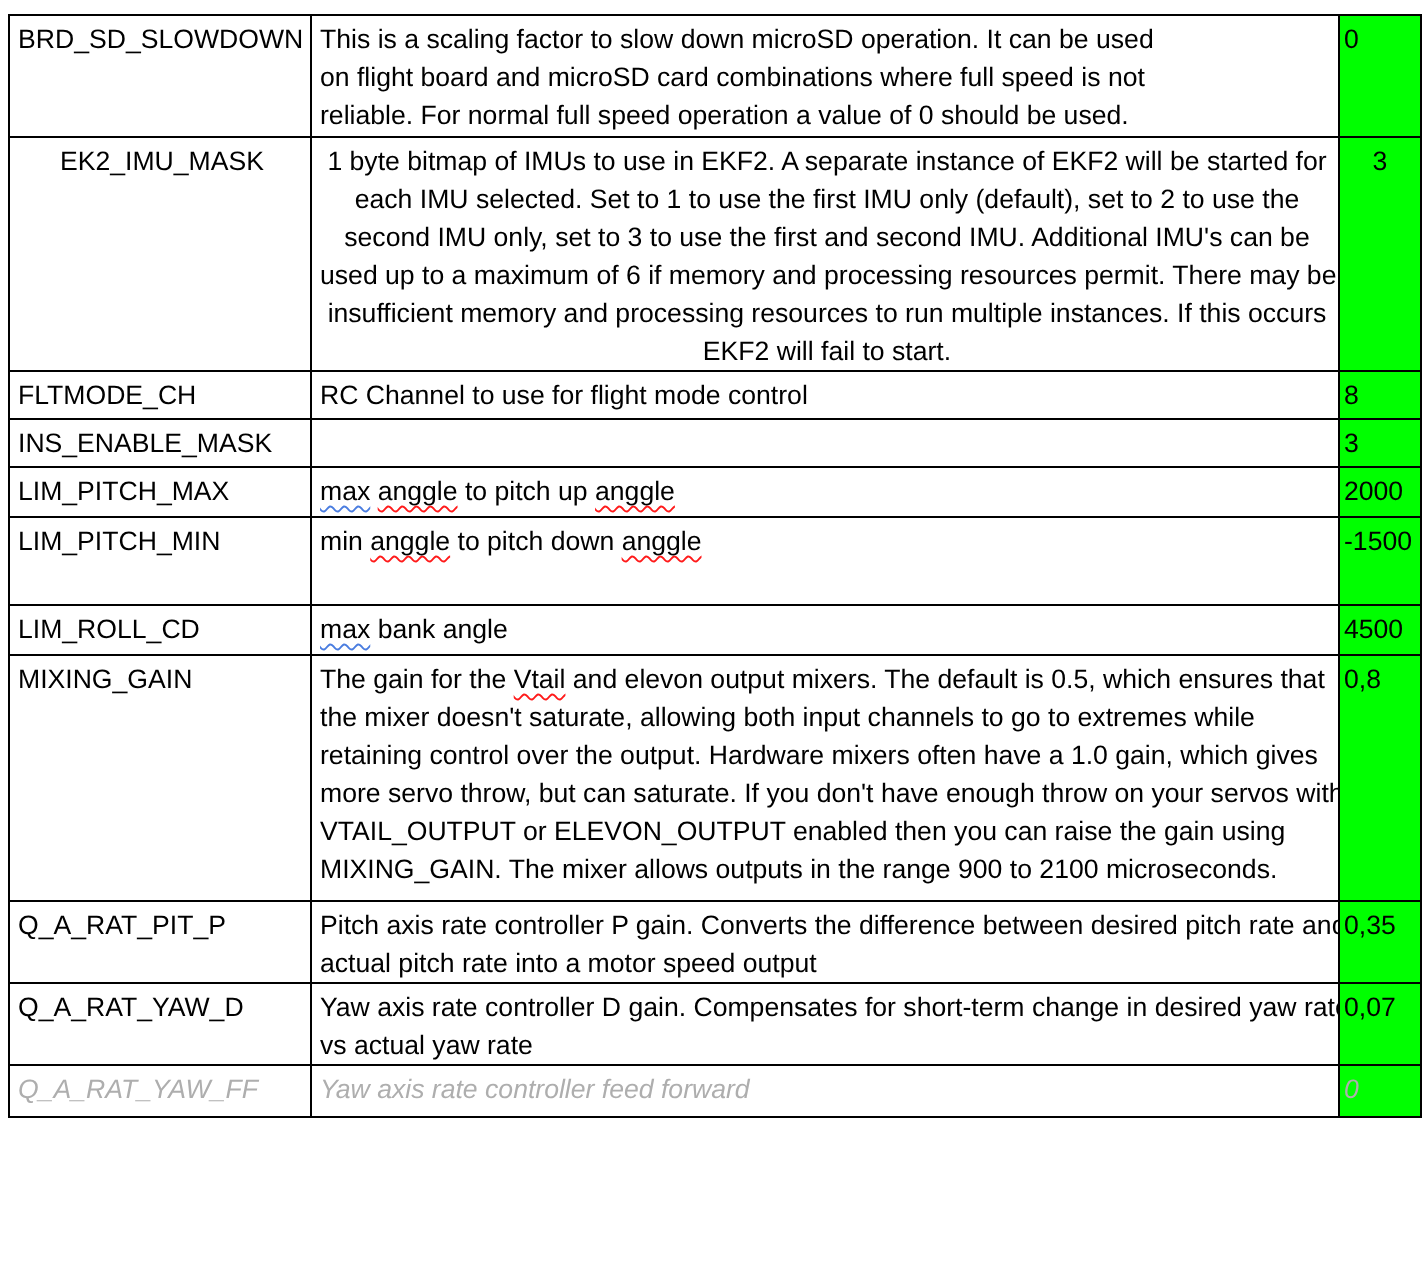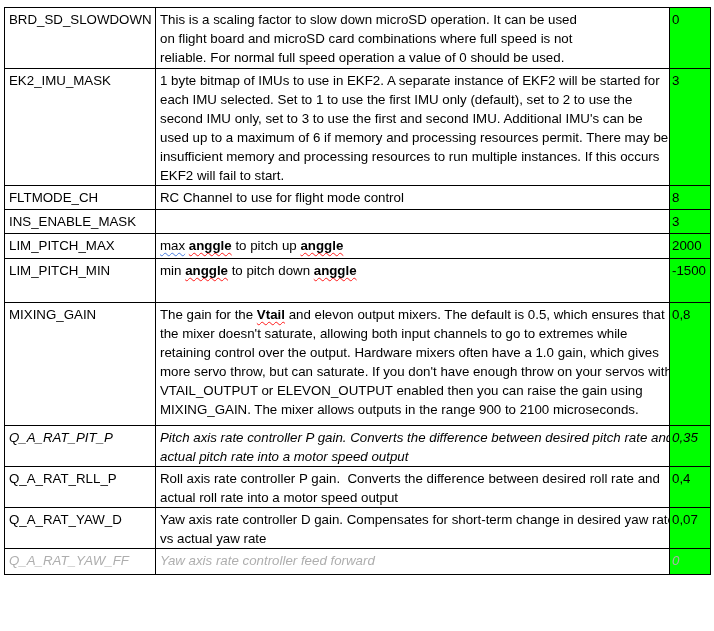--- a/index.html
+++ b/index.html
@@ -23,21 +23,21 @@
     padding:2px 2px 0 4px;
     overflow:hidden;
   }
   td.col-name{white-space:nowrap;margin-top:28px;}
   td.col-desc{white-space:pre;}
   td.col-value{background:var(--value-bg);padding-left:2px;white-space:nowrap;}
   tr.grayed td{color:var(--muted);font-style:italic;}
   .mark-red{
     text-decoration-line:underline;text-decoration-style:wavy;
     text-decoration-color:var(--sp-red);text-decoration-thickness:1px;
-    text-underline-offset:2px;text-decoration-skip-ink:none;font-weight:bold;
+    text-underline-offset:2px;text-decoration-skip-ink:none;
   }
   .mark-blue{
     text-decoration-line:underline;text-decoration-style:wavy;
     text-decoration-color:var(--sp-blue);text-decoration-thickness:1px;
     text-underline-offset:2px;text-decoration-skip-ink:none;
   }
 </style>
 </head>
 <body>
 
@@ -48,21 +48,21 @@
     <col style="width:41px">
   </colgroup>
   <tbody>
       <tr style="height: 61px;">
         <td class="col-name">BRD_SD_SLOWDOWN</td>
         <td class="col-desc"><span>This is a scaling factor to slow down microSD operation. It can be used
 on flight board and microSD card combinations where full speed is not
 reliable. For normal full speed operation a value of 0 should be used.</span></td>
         <td class="col-value">0</td>
       </tr>
-      <tr style="height: 114px;">
+      <tr style="height: 114px; text-align: center;">
         <td class="col-name">EK2_IMU_MASK</td>
         <td class="col-desc"><span>1 byte bitmap of IMUs to use in EKF2. A separate instance of EKF2 will be started for
 each IMU selected. Set to 1 to use the first IMU only (default), set to 2 to use the
 second IMU only, set to 3 to use the first and second IMU. Additional IMU's can be
 used up to a maximum of 6 if memory and processing resources permit. There may be
 insufficient memory and processing resources to run multiple instances. If this occurs
 EKF2 will fail to start.</span></td>
         <td class="col-value">3</td>
       </tr>
       <tr style="height: 24px; padding-left: 28px;">
@@ -78,41 +78,40 @@
       <tr style="height: 25px;">
         <td class="col-name">LIM_PITCH_MAX</td>
         <td class="col-desc"><span class="mark-blue">max</span><span> </span><span class="mark-red">anggle</span><span> to pitch up </span><span class="mark-red">anggle</span></td>
         <td class="col-value">2000</td>
       </tr>
       <tr style="height: 44px;">
         <td class="col-name">LIM_PITCH_MIN</td>
         <td class="col-desc"><span>min </span><span class="mark-red">anggle</span><span> to pitch down </span><span class="mark-red">anggle</span></td>
         <td class="col-value">-1500</td>
       </tr>
+      <tr style="height: 25px;">
+        <td class="col-name">LIM_ROLL_CD</td>
+        <td class="col-desc"><span class="mark-blue">max</span><span> bank angle</span></td>
+        <td class="col-value">4500</td>
+      </tr>
       <tr style="height: 123px;">
         <td class="col-name">MIXING_GAIN</td>
         <td class="col-desc"><span>The gain for the </span><span class="mark-red">Vtail</span><span> and elevon output mixers. The default is 0.5, which ensures that
 the mixer doesn't saturate, allowing both input channels to go to extremes while
 retaining control over the output. Hardware mixers often have a 1.0 gain, which gives
 more servo throw, but can saturate. If you don't have enough throw on your servos with
 VTAIL_OUTPUT or ELEVON_OUTPUT enabled then you can raise the gain using
 MIXING_GAIN. The mixer allows outputs in the range 900 to 2100 microseconds.</span></td>
         <td class="col-value">0,8</td>
       </tr>
-      <tr style="height: 40px; font-style: italic;">
+      <tr style="height: 40px;">
         <td class="col-name">Q_A_RAT_PIT_P</td>
         <td class="col-desc"><span>Pitch axis rate controller P gain. Converts the difference between desired pitch rate and
 actual pitch rate into a motor speed output</span></td>
         <td class="col-value">0,35</td>
-      </tr>
-      <tr style="height: 41px;">
-        <td class="col-name">Q_A_RAT_RLL_P</td>
-        <td class="col-desc"><span>Roll axis rate controller P gain.  Converts the difference between desired roll rate and
-actual roll rate into a motor speed output</span></td>
-        <td class="col-value">0,4</td>
       </tr>
       <tr style="height: 34px;">
         <td class="col-name">Q_A_RAT_YAW_D</td>
         <td class="col-desc"><span>Yaw axis rate controller D gain. Compensates for short-term change in desired yaw rate
 vs actual yaw rate</span></td>
         <td class="col-value">0,07</td>
       </tr>
       <tr class="grayed" style="height: 26px;">
         <td class="col-name">Q_A_RAT_YAW_FF</td>
         <td class="col-desc"><span>Yaw axis rate controller feed forward</span></td>

